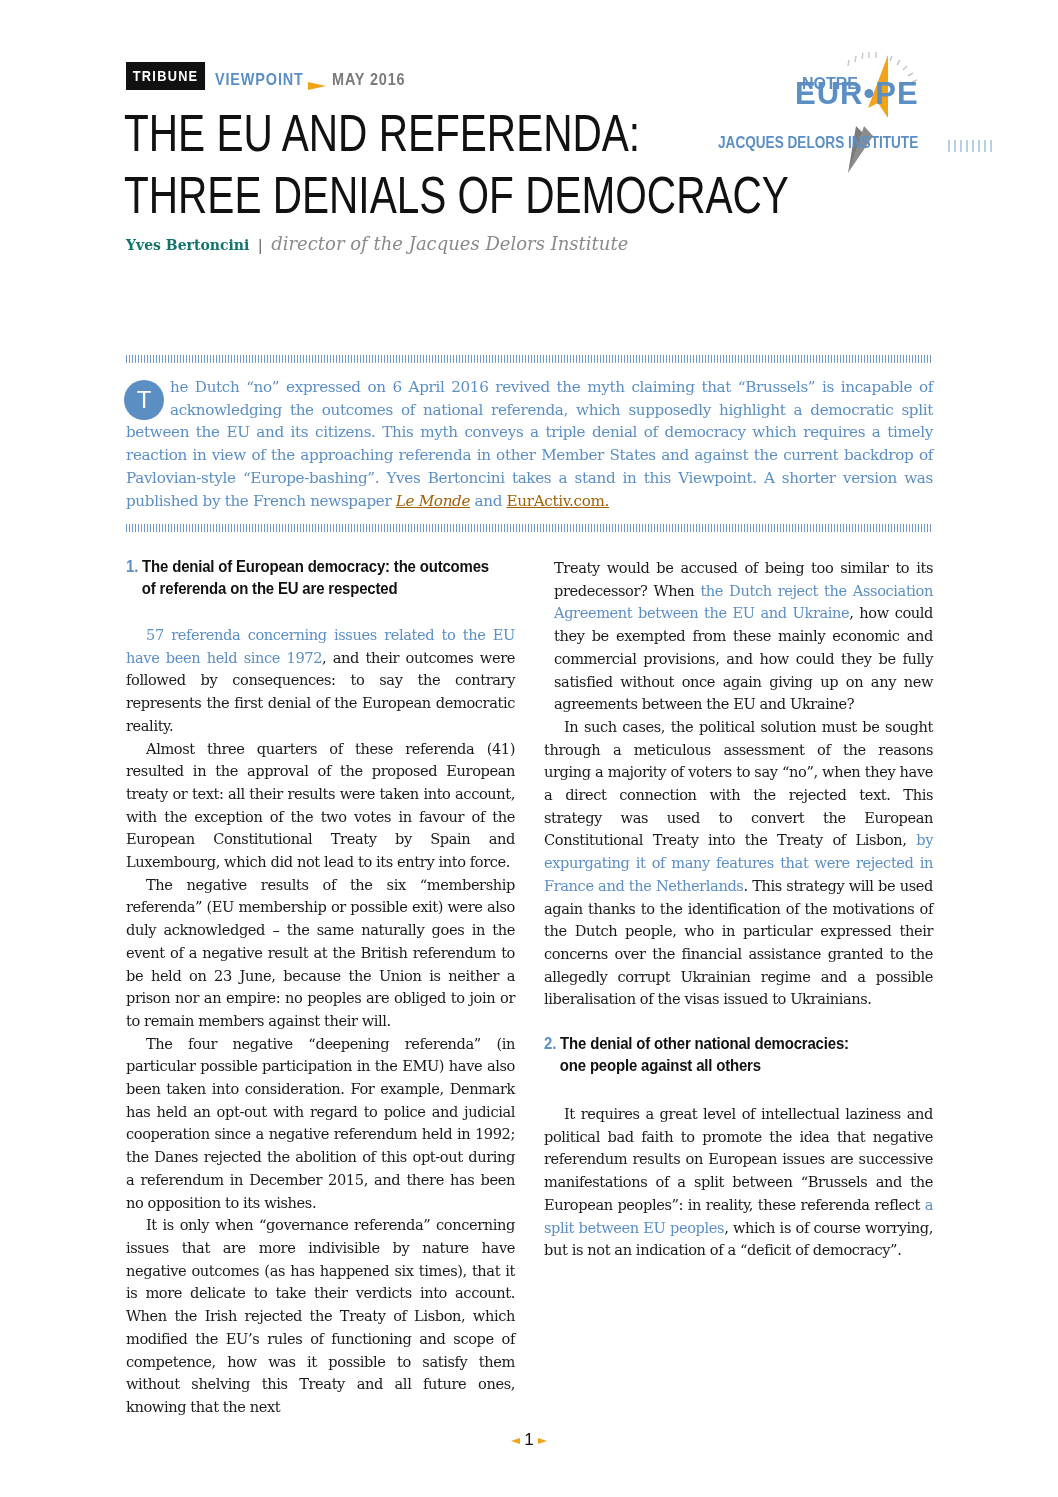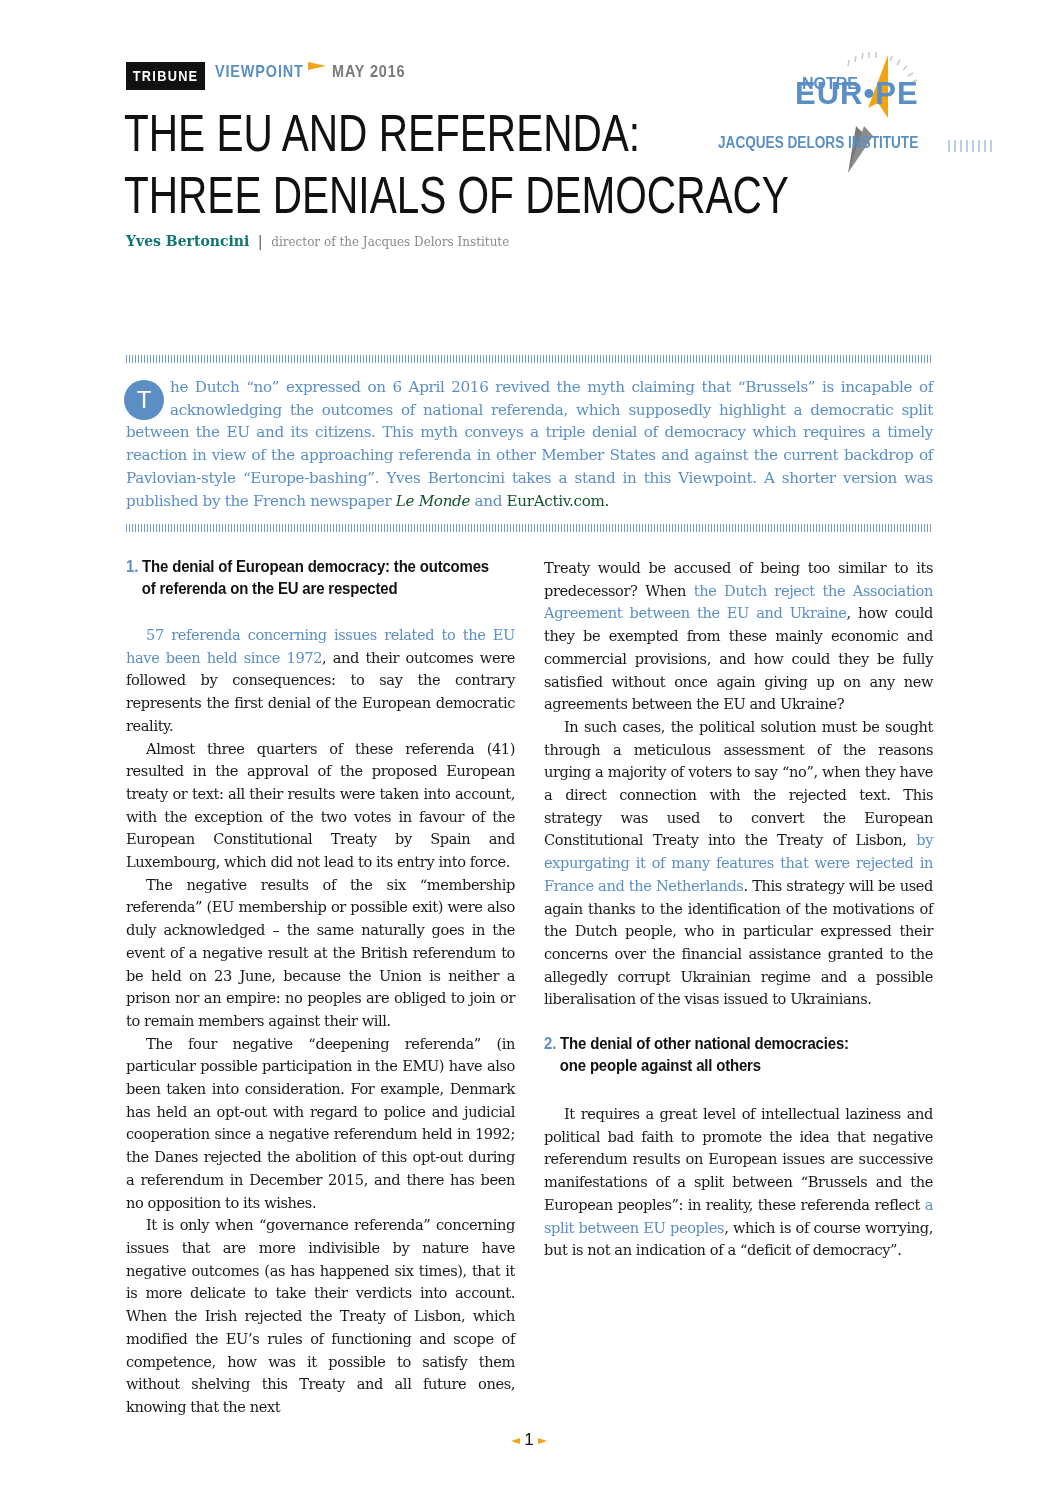--- a/index.html
+++ b/index.html
@@ -1,46 +1,46 @@
 <!DOCTYPE html>
 <html><head>
 <meta charset="utf-8">
 <style>
   html, body { margin: 0; padding: 0; background: #ffffff; }
   body { width: 1058px; height: 1497px; position: relative; overflow: hidden; font-family: "DejaVu Serif", serif; color: #1a1a1a; }
 
-  .header-line { position: absolute; left: 126px; top: 62px; height: 28px; display: flex; align-items: flex-start; }
+  .header-line { position: absolute; left: 126px; top: 62px; height: 28px; display: flex; align-items: flex-end; }
   .tribune { background: #111; color: #fff; font-family: "Liberation Sans", sans-serif; font-weight: bold; font-size: 15px; letter-spacing: 1.5px; padding: 4px 8px; height: 20px; line-height: 20px; transform: scaleX(0.85); transform-origin: left; }
   .viewpoint { color: #5b8fc4; font-family: "Liberation Sans", sans-serif; font-weight: bold; font-size: 17px; letter-spacing: 1px; margin-left: -4px; transform: scaleX(0.85); transform-origin: left; display: inline-block; }
   .arrow { display: inline-block; width: 0; height: 0; border-top: 4px solid transparent; border-bottom: 4px solid transparent; border-left: 18px solid #f2a317; margin-left: -12px; }
   .date { color: #7a7a7a; font-family: "Liberation Sans", sans-serif; font-weight: bold; font-size: 17px; letter-spacing: 1px; margin-left: 6px; transform: scaleX(0.85); transform-origin: left; display: inline-block; }
 
   .title { position: absolute; left: 124px; top: 102px; font-family: "Liberation Sans", sans-serif; font-size: 52px; line-height: 62px; color: #111; letter-spacing: 0px; transform: scaleX(0.78); transform-origin: left top; white-space: nowrap; }
   .author { position: absolute; left: 126px; top: 233px; font-size: 14px; color: #8a8a8a; font-family: "DejaVu Serif", serif; }
   .author .name { font-weight: bold; color: #0f766e; }
   .author .sep { font-weight: bold; color: #777; margin: 0 4px; }
-  .author .role { font-size: 12px; }
+  .author .role { font-style: italic; font-size: 18px; }
 
   .logo { position: absolute; left: 718px; top: 48px; width: 280px; height: 130px; }
   .logo .notre { position: absolute; left: 84px; top: 27px; font-family: "Liberation Sans", sans-serif; font-weight: bold; color: #5b8fc4; font-size: 16px; letter-spacing: 0px; }
   .logo .europe { position: absolute; left: 60px; top: 28px; font-family: "Liberation Sans", sans-serif; font-weight: bold; color: #5b8fc4; font-size: 31px; letter-spacing: 1px; margin-left: 17px; }
   .logo .jdi { position: absolute; left: 0px; top: 86px; font-family: "Liberation Sans", sans-serif; font-weight: bold; color: #5b8fc4; font-size: 16px; transform: scaleX(0.85); transform-origin: left; white-space: nowrap; }
 
   .hatch { position: absolute; left: 126px; width: 807px; height: 8px; background: repeating-linear-gradient(90deg, #6e9bcb 0px, #6e9bcb 1px, transparent 1px, transparent 3px); }
 
   .intro { position: absolute; left: 126px; top: 376px; width: 807px; color: #5b8fc4; font-size: 15.2px; line-height: 22.7px; text-align: justify; font-family: "DejaVu Serif", serif; letter-spacing: -0.35px; }
   .dropcap { float: left; width: 40px; height: 40px; border-radius: 50%; background: #5b8fc4; color: #fff; font-family: "Liberation Sans", sans-serif; font-size: 24px; text-align: center; line-height: 40px; margin: 4px 6px 0 -2px; }
-  .intro a { color: #14532d; }
+  .intro a { color: #a16207; text-decoration: underline; }
   .intro .it { font-style: italic; }
 
   .col { position: absolute; top: 556px; width: 389px; font-size: 14.6px; line-height: 22.7px; text-align: justify; letter-spacing: -0.4px; }
   .col.left { left: 126px; }
   .col.right { left: 544px; }
   .col p { margin: 0; text-indent: 20px; }
-  .col p.noindent { text-indent: 0; }
+  .col p.noindent { text-indent: 0; margin-left: 10px; }
   .link { color: #5b8fc4; }
   .heading { font-family: "Liberation Sans", sans-serif; font-weight: bold; font-size: 17px; line-height: 22px; color: #111; margin: 0 0 24px 0; letter-spacing: -0.2px; transform: scaleX(0.88); transform-origin: left; width: 440px; text-align: left; }
   .heading .num { color: #5b8fc4; }
   .heading .l2 { display: block; padding-left: 18px; }
 
   .pagenum { position: absolute; left: 0; right: 0; top: 1430px; text-align: center; font-family: "Liberation Sans", sans-serif; font-size: 17px; color: #111; }
   .pagenum .tri-l { display: inline-block; width: 0; height: 0; border-top: 3px solid transparent; border-bottom: 3px solid transparent; border-right: 9px solid #f2a317; vertical-align: middle; margin-right: 4px; }
   .pagenum .tri-r { display: inline-block; width: 0; height: 0; border-top: 3px solid transparent; border-bottom: 3px solid transparent; border-left: 9px solid #f2a317; vertical-align: middle; margin-left: 4px; }
 </style>
 </head>

